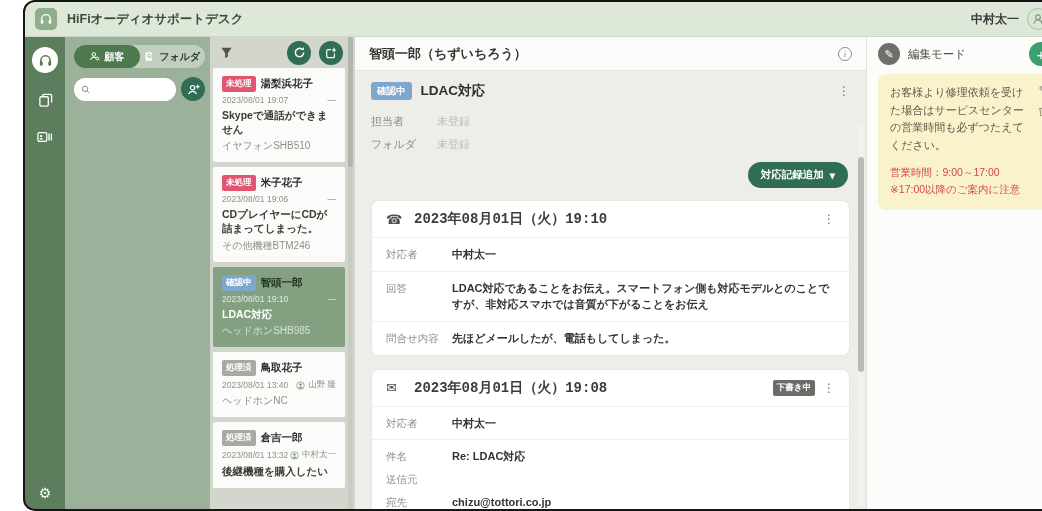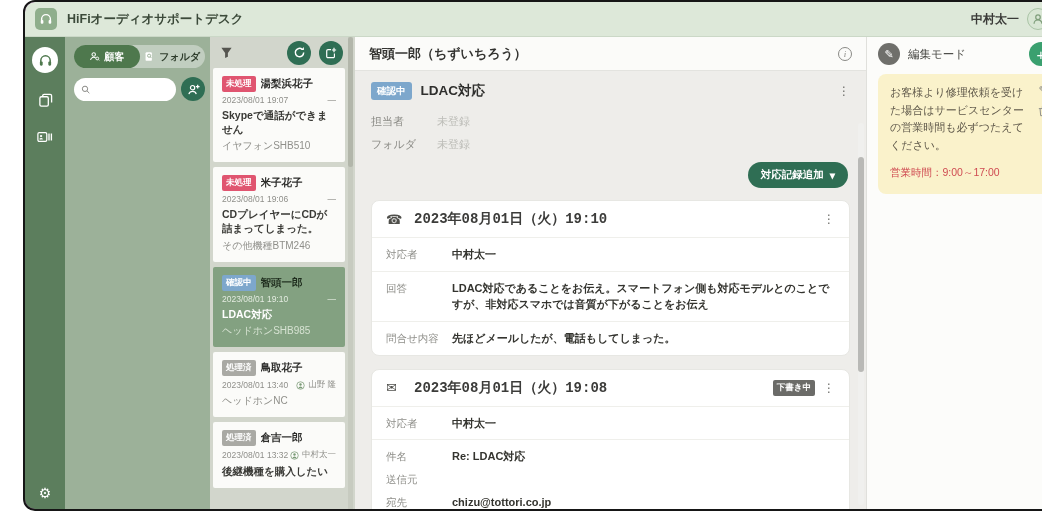--- a/index.html
+++ b/index.html
@@ -395,20 +395,21 @@
     <aside class="rightpanel">
       <div class="right-header">
         <span class="editcircle">✎</span>
         <span class="editlabel">編集モード</span>
         <button class="plusbtn">+</button>
       </div>
       <div class="note">
         <div class="note-body">お客様より修理依頼を受けた場合はサービスセンターの営業時間も必ずつたえてください。</div>
         <div class="note-warn">
           <div>営業時間：9:00～17:00</div>
+          <div>※17:00以降のご案内に注意</div>
         </div>
         <div class="note-tools">
           <span>✎</span>
           <svg width="10" height="11" viewBox="0 0 12 13">
               <line x1="1" y1="3" x2="11" y2="3" stroke="#8f8f8a" stroke-width="1.2"></line>
               <line x1="4.5" y1="1.2" x2="7.5" y2="1.2" stroke="#8f8f8a" stroke-width="1.2"></line>
               <path d="M2.5 3.5l.7 8h5.6l.7-8" fill="none" stroke="#8f8f8a" stroke-width="1.2"></path>
             </svg>
         </div>
       </div>

